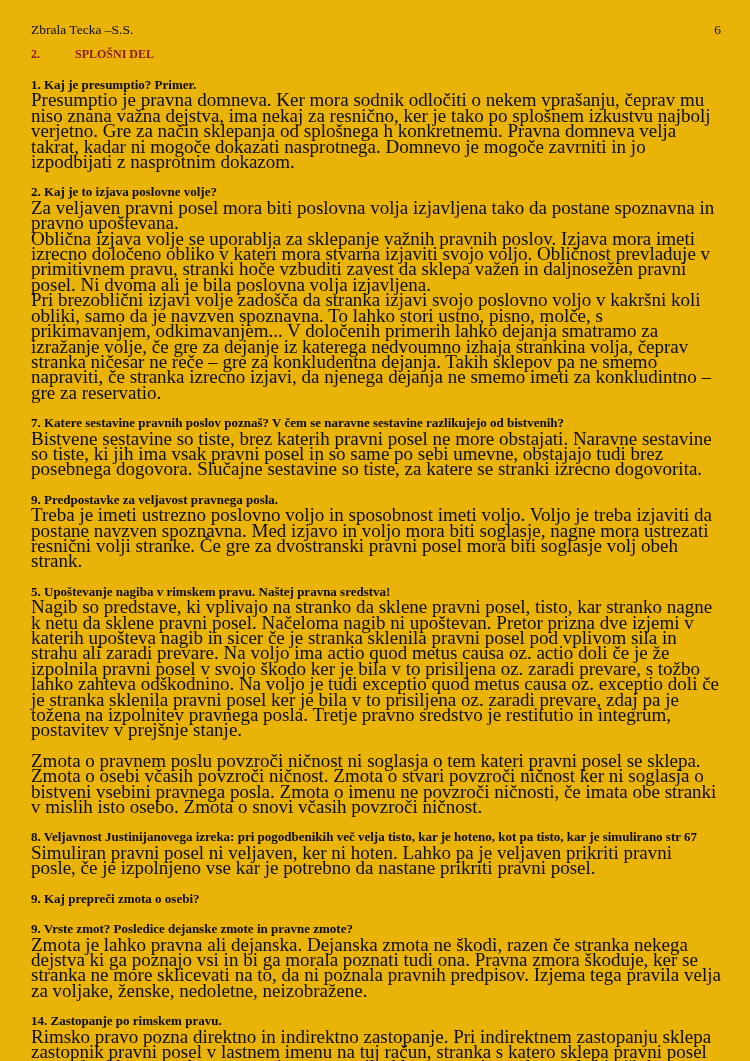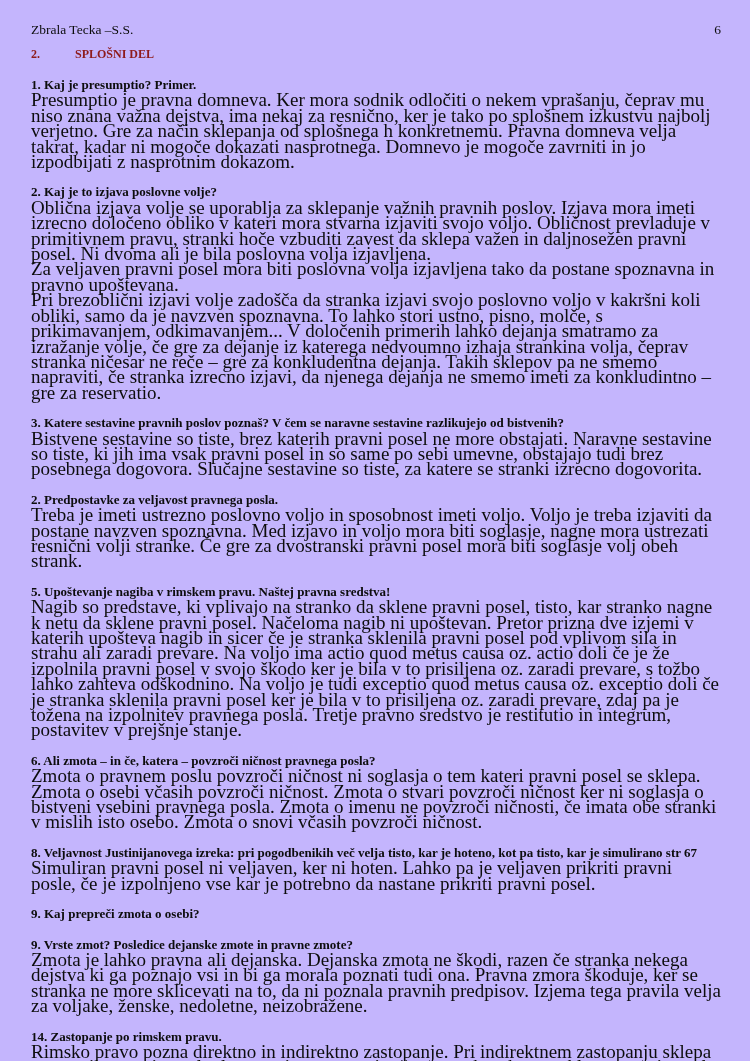--- a/index.html
+++ b/index.html
@@ -10,21 +10,21 @@
   body {
     font-family: "Liberation Serif", "DejaVu Serif", serif;
     color: #0d0d0d;
     -webkit-font-smoothing: antialiased;
   }
   .page {
     position: relative;
     width: 750px;
     height: 1061px;
     box-sizing: border-box;
-    background: #c4b5fd;
+    background: #eab308;
     overflow: hidden;
   }
   .page-inner {
     position: absolute;
     left: 31px;
     top: 22px;
     width: 690px;
   }
 
   
@@ -97,45 +97,44 @@
     <div id="sections-root">
         <div class="qa-block">
           <div class="q-heading">1. Kaj je presumptio? Primer.</div>
           <div class="q-body">
             <p>Presumptio je pravna domneva. Ker mora sodnik odločiti o nekem vprašanju, čeprav mu niso znana važna dejstva, ima nekaj za resnično, ker je tako po splošnem izkustvu najbolj verjetno. Gre za način sklepanja od splošnega h konkretnemu. Pravna domneva velja takrat, kadar ni mogoče dokazati nasprotnega. Domnevo je mogoče zavrniti in jo izpodbijati z nasprotnim dokazom.</p>
           </div>
         </div>
         <div class="qa-block">
           <div class="q-heading">2. Kaj je to izjava poslovne volje?</div>
           <div class="q-body">
+            <p>Za veljaven pravni posel mora biti poslovna volja izjavljena tako da postane spoznavna in pravno upoštevana.</p>
             <p>Oblična izjava volje se uporablja za sklepanje važnih pravnih poslov. Izjava mora imeti izrecno določeno obliko v kateri mora stvarna izjaviti svojo voljo. Obličnost prevladuje v primitivnem pravu, stranki hoče vzbuditi zavest da sklepa važen in daljnosežen pravni posel. Ni dvoma ali je bila poslovna volja izjavljena.</p>
-            <p>Za veljaven pravni posel mora biti poslovna volja izjavljena tako da postane spoznavna in pravno upoštevana.</p>
             <p>Pri brezoblični izjavi volje zadošča da stranka izjavi svojo poslovno voljo v kakršni koli obliki, samo da je navzven spoznavna. To lahko stori ustno, pisno, molče, s prikimavanjem, odkimavanjem... V določenih primerih lahko dejanja smatramo za izražanje volje, če gre za dejanje iz katerega nedvoumno izhaja strankina volja, čeprav stranka ničesar ne reče – gre za konkludentna dejanja. Takih sklepov pa ne smemo napraviti, če stranka izrecno izjavi, da njenega dejanja ne smemo imeti za konkludintno – gre za reservatio.</p>
           </div>
         </div>
         <div class="qa-block">
-          <div class="q-heading">3. Katere sestavine pravnih poslov poznaš? V čem se naravne sestavine razlikujejo od bistvenih?</div>
+          <div class="q-heading">7. Katere sestavine pravnih poslov poznaš? V čem se naravne sestavine razlikujejo od bistvenih?</div>
           <div class="q-body">
             <p>Bistvene sestavine so tiste, brez katerih pravni posel ne more obstajati. Naravne sestavine so tiste, ki jih ima vsak pravni posel in so same po sebi umevne, obstajajo tudi brez posebnega dogovora. Slučajne sestavine so tiste, za katere se stranki izrecno dogovorita.</p>
           </div>
         </div>
         <div class="qa-block">
-          <div class="q-heading">2. Predpostavke za veljavost pravnega posla.</div>
+          <div class="q-heading">9. Predpostavke za veljavost pravnega posla.</div>
           <div class="q-body">
             <p>Treba je imeti ustrezno poslovno voljo in sposobnost imeti voljo. Voljo je treba izjaviti da postane navzven spoznavna. Med izjavo in voljo mora biti soglasje, nagne mora ustrezati resnični volji stranke. Če gre za dvostranski pravni posel mora biti soglasje volj obeh strank.</p>
           </div>
         </div>
         <div class="qa-block">
           <div class="q-heading">5. Upoštevanje nagiba v rimskem pravu. Naštej pravna sredstva!</div>
           <div class="q-body">
             <p>Nagib so predstave, ki vplivajo na stranko da sklene pravni posel, tisto, kar stranko nagne k netu da sklene pravni posel. Načeloma nagib ni upoštevan. Pretor prizna dve izjemi v katerih upošteva nagib in sicer če je stranka sklenila pravni posel pod vplivom sila in strahu ali zaradi prevare. Na voljo ima actio quod metus causa oz. actio doli če je že izpolnila pravni posel v svojo škodo ker je bila v to prisiljena oz. zaradi prevare, s tožbo lahko zahteva odškodnino. Na voljo je tudi exceptio quod metus causa oz. exceptio doli če je stranka sklenila pravni posel ker je bila v to prisiljena oz. zaradi prevare, zdaj pa je tožena na izpolnitev pravnega posla. Tretje pravno sredstvo je restitutio in integrum, postavitev v prejšnje stanje.</p>
           </div>
         </div>
         <div class="qa-block">
-          <div class="q-heading">6. Ali zmota – in če, katera – povzroči ničnost pravnega posla?</div>
           <div class="q-body">
             <p>Zmota o pravnem poslu povzroči ničnost ni soglasja o tem kateri pravni posel se sklepa. Zmota o osebi včasih povzroči ničnost. Zmota o stvari povzroči ničnost ker ni soglasja o bistveni vsebini pravnega posla. Zmota o imenu ne povzroči ničnosti, če imata obe stranki v mislih isto osebo. Zmota o snovi včasih povzroči ničnost.</p>
           </div>
         </div>
         <div class="qa-block">
           <div class="q-heading">8. Veljavnost Justinijanovega izreka: pri pogodbenikih več velja tisto, kar je hoteno, kot pa tisto, kar je simulirano str 67</div>
           <div class="q-body">
             <p>Simuliran pravni posel ni veljaven, ker ni hoten. Lahko pa je veljaven prikriti pravni posle, če je izpolnjeno vse kar je potrebno da nastane prikriti pravni posel.</p>
           </div>
         </div>

